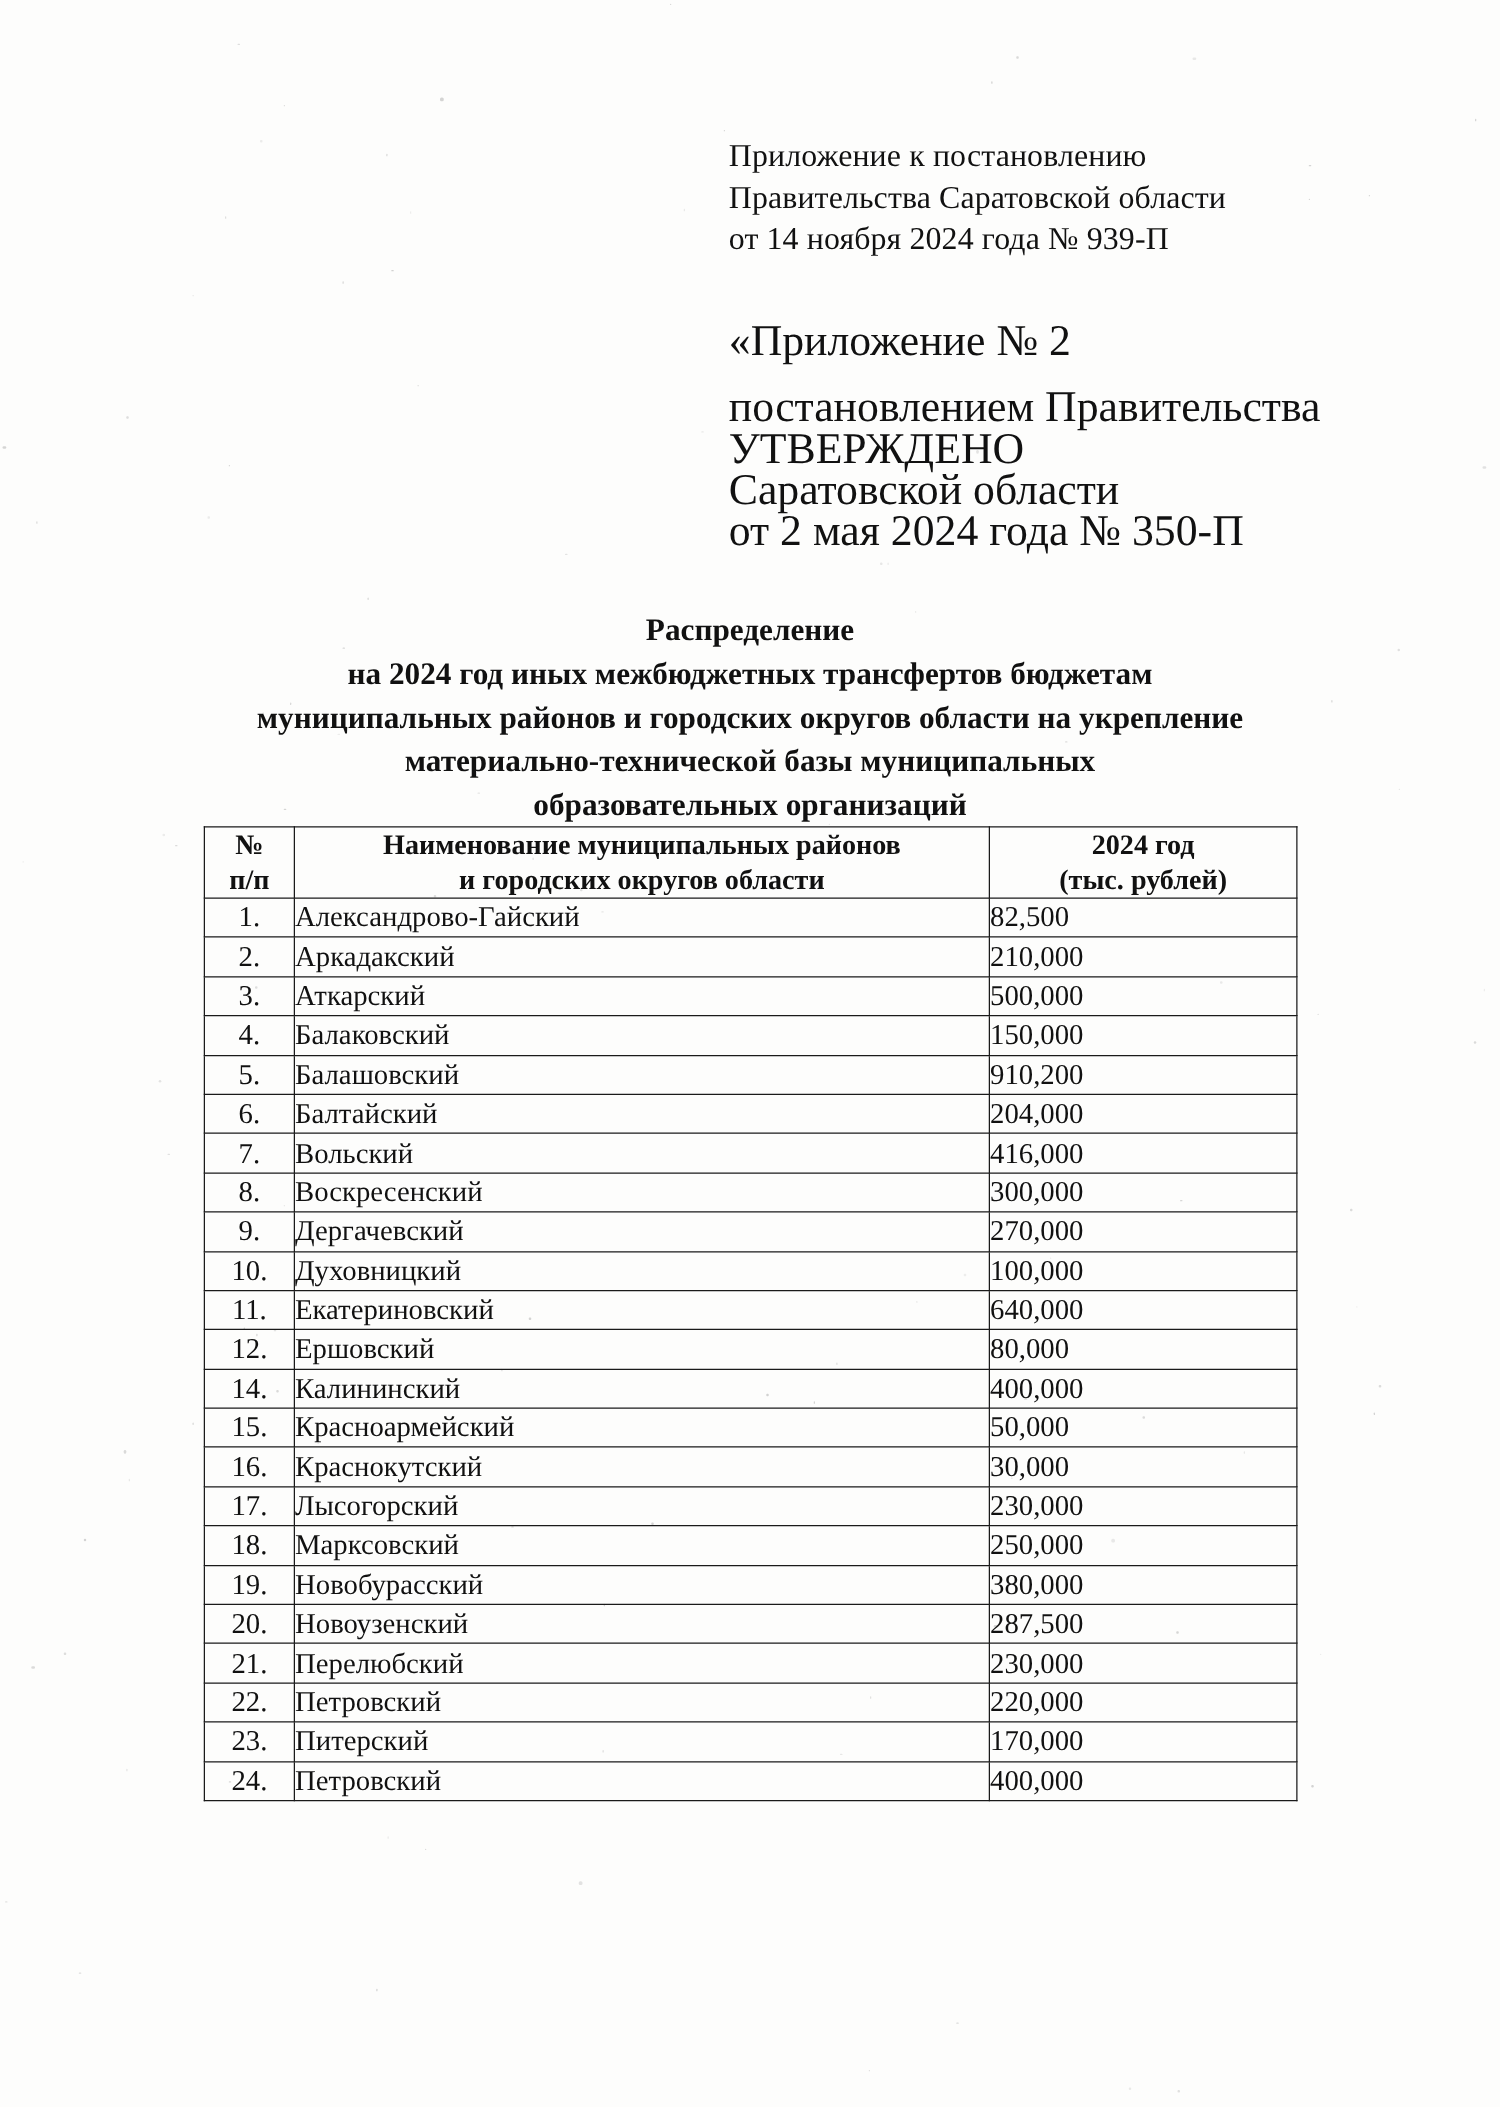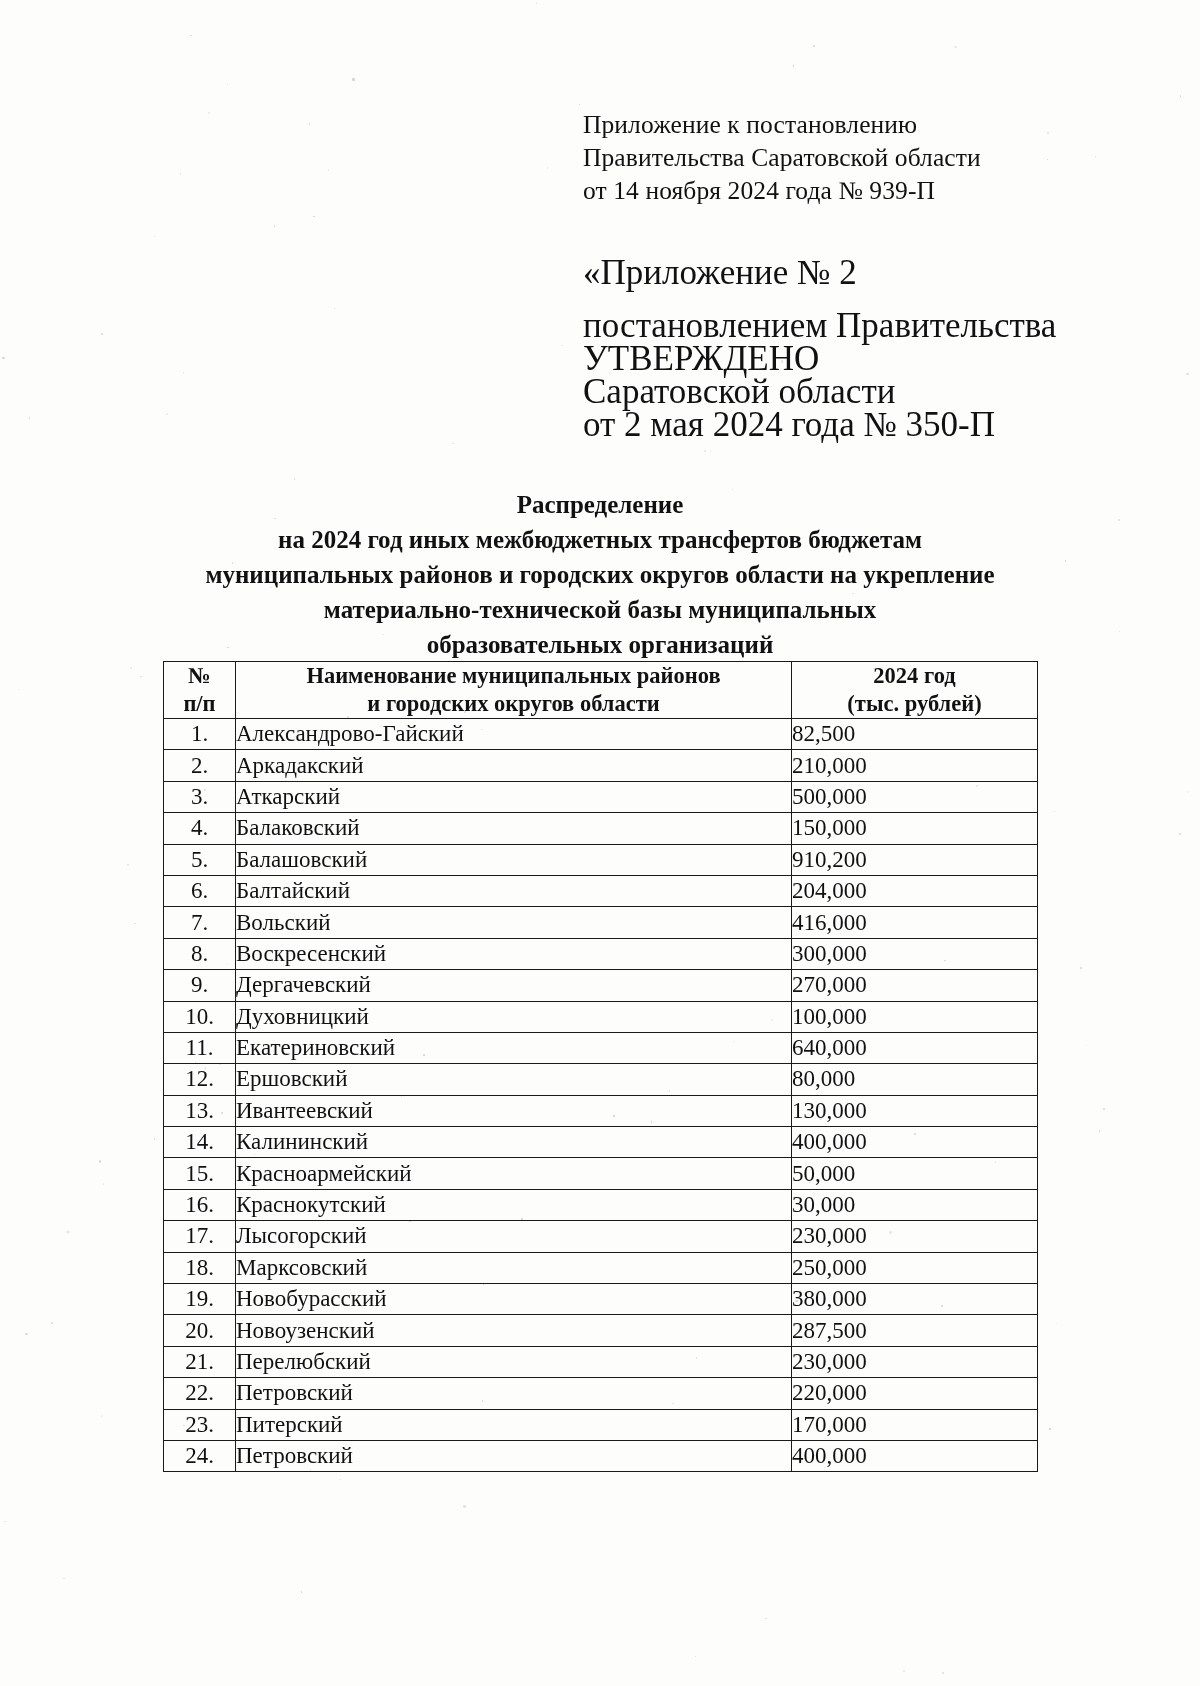--- a/index.html
+++ b/index.html
@@ -354,25 +354,20 @@
             <td class="num">11.</td>
             <td class="name">Екатериновский</td>
             <td class="value">640,000</td>
           </tr>
           <tr>
             <td class="num">12.</td>
             <td class="name">Ершовский</td>
             <td class="value">80,000</td>
           </tr>
           <tr>
-            <td class="num">13.</td>
-            <td class="name">Ивантеевский</td>
-            <td class="value">130,000</td>
-          </tr>
-          <tr>
             <td class="num">14.</td>
             <td class="name">Калининский</td>
             <td class="value">400,000</td>
           </tr>
           <tr>
             <td class="num">15.</td>
             <td class="name">Красноармейский</td>
             <td class="value">50,000</td>
           </tr>
           <tr>

